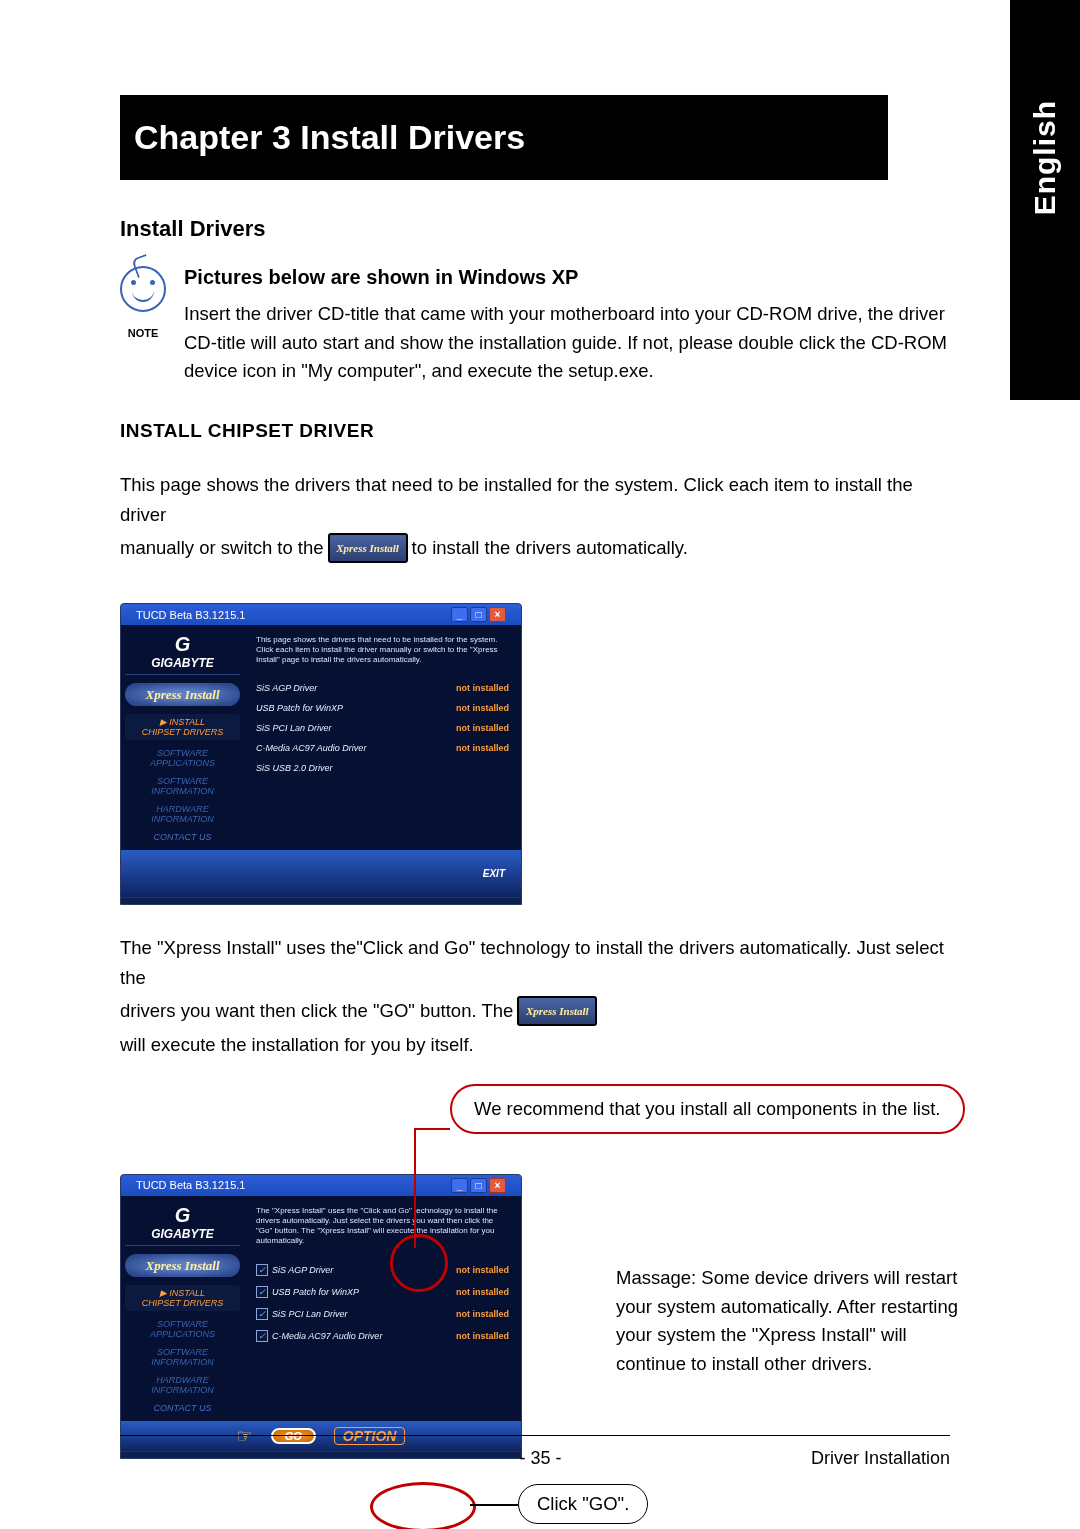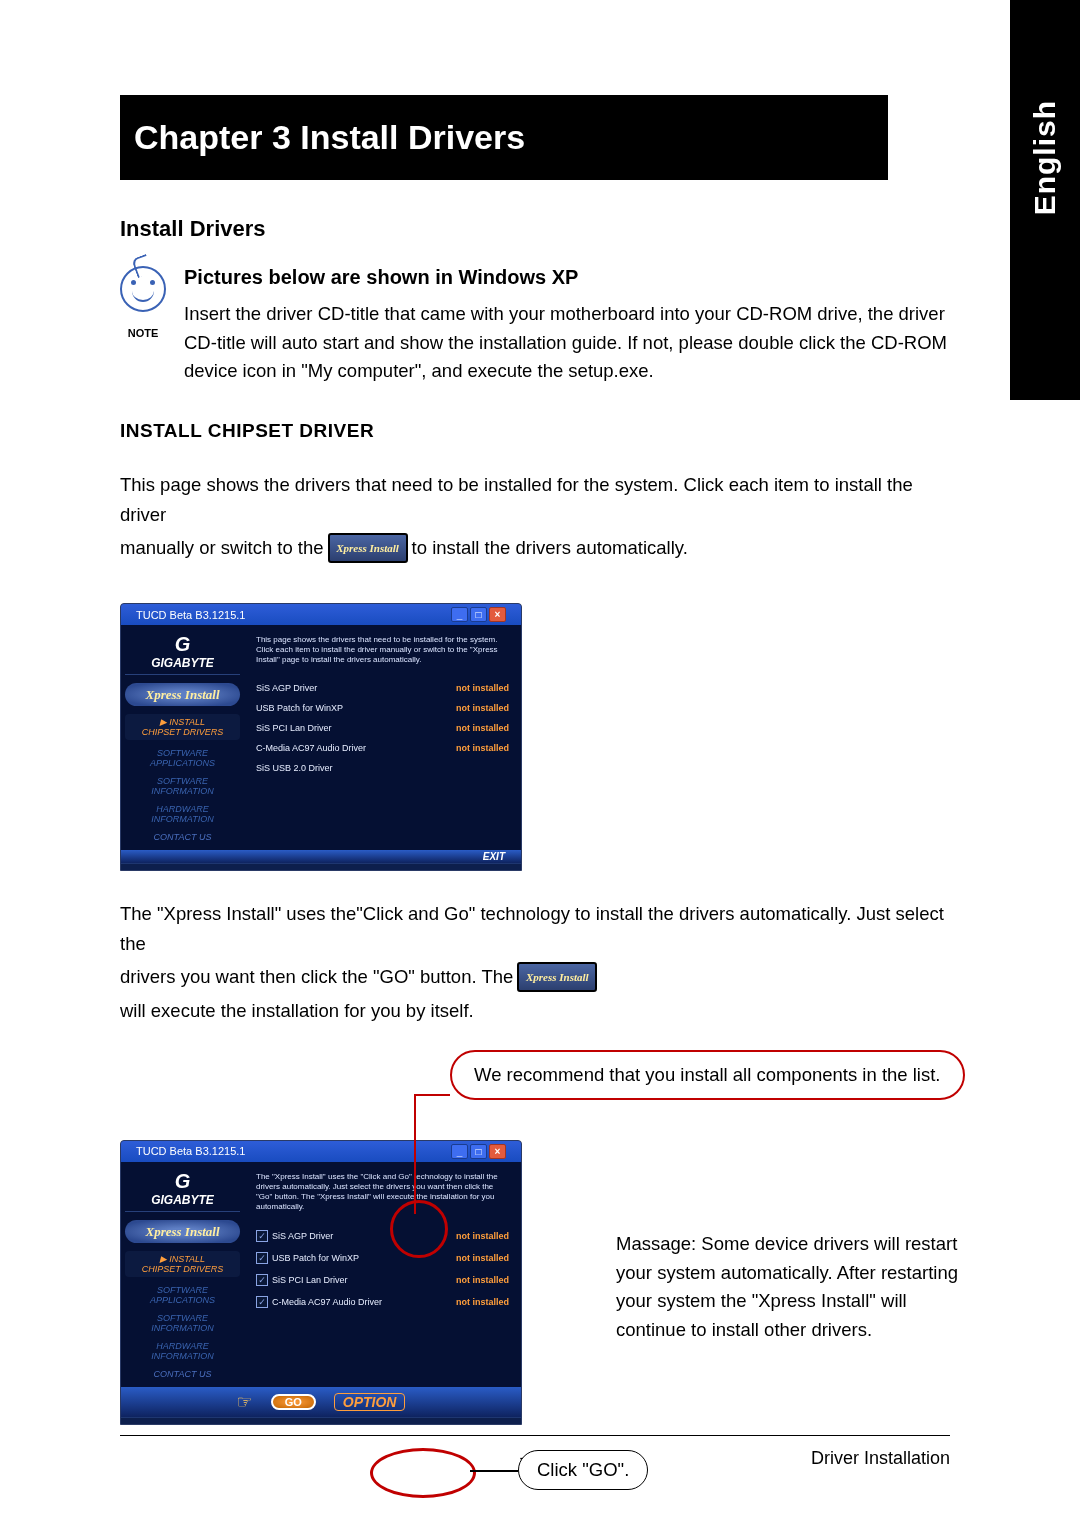--- a/index.html
+++ b/index.html
@@ -231,30 +231,30 @@
   }
   .desc-box { font-size:8px; line-height:1.25; color:#dbe4ff;}
   .driver-list { margin-top: 18px;}
   .driver-row {
     display:flex;
     justify-content:space-between;
     align-items:center;
     margin-bottom: 10px;
     font-size: 9px;
   }
-  .driver-row .name { color:#e7edff; display:flex; align-items:center; gap:4px;}
+  .driver-row .name { color:#e7edff; display:flex; align-items:center; gap:4px;font-style:italic;}
   .driver-row .status { color:#ff9e3c; font-weight:bold;}
   .chk {
     width:10px;height:10px;border:1px solid #8aa4e4;background:#0a1838;display:inline-flex;align-items:center;justify-content:center;color:#8aa4e4;font-size:9px;
   }
   .chk.checked::after { content:"✓"; color:#8aa4e4; font-size:9px; }
   .installer-bottom {
     background: linear-gradient(#2a5cc6, #0e2360);
     text-align:right;
-    padding:0 8px;
+    padding:17px 8px;
   }
   .exit-btn {
     display:inline-block;
     color:#fff;
     font-style:italic;
     font-weight:bold;
     font-size:10px;
     padding:1px 8px;
   }
   .go-row {
@@ -263,20 +263,21 @@
     justify-content:center;
     align-items:center;
     gap:18px;
     padding:4px;
   }
   .go-finger { color:#ffca5e; font-size:18px;}
   .go-btn {
     background: radial-gradient(#ff9e3c, #c26400);
     color:#fff;
     font-weight:bold;
+    font-style:italic;
     border:2px solid #fff;
     border-radius:14px;
     padding:0 12px;
     font-size:11px;
   }
   .option-btn {
     border:1.5px solid #ff9e3c;
     color:#ff9e3c;
     border-radius:4px;
     padding:0 8px;

